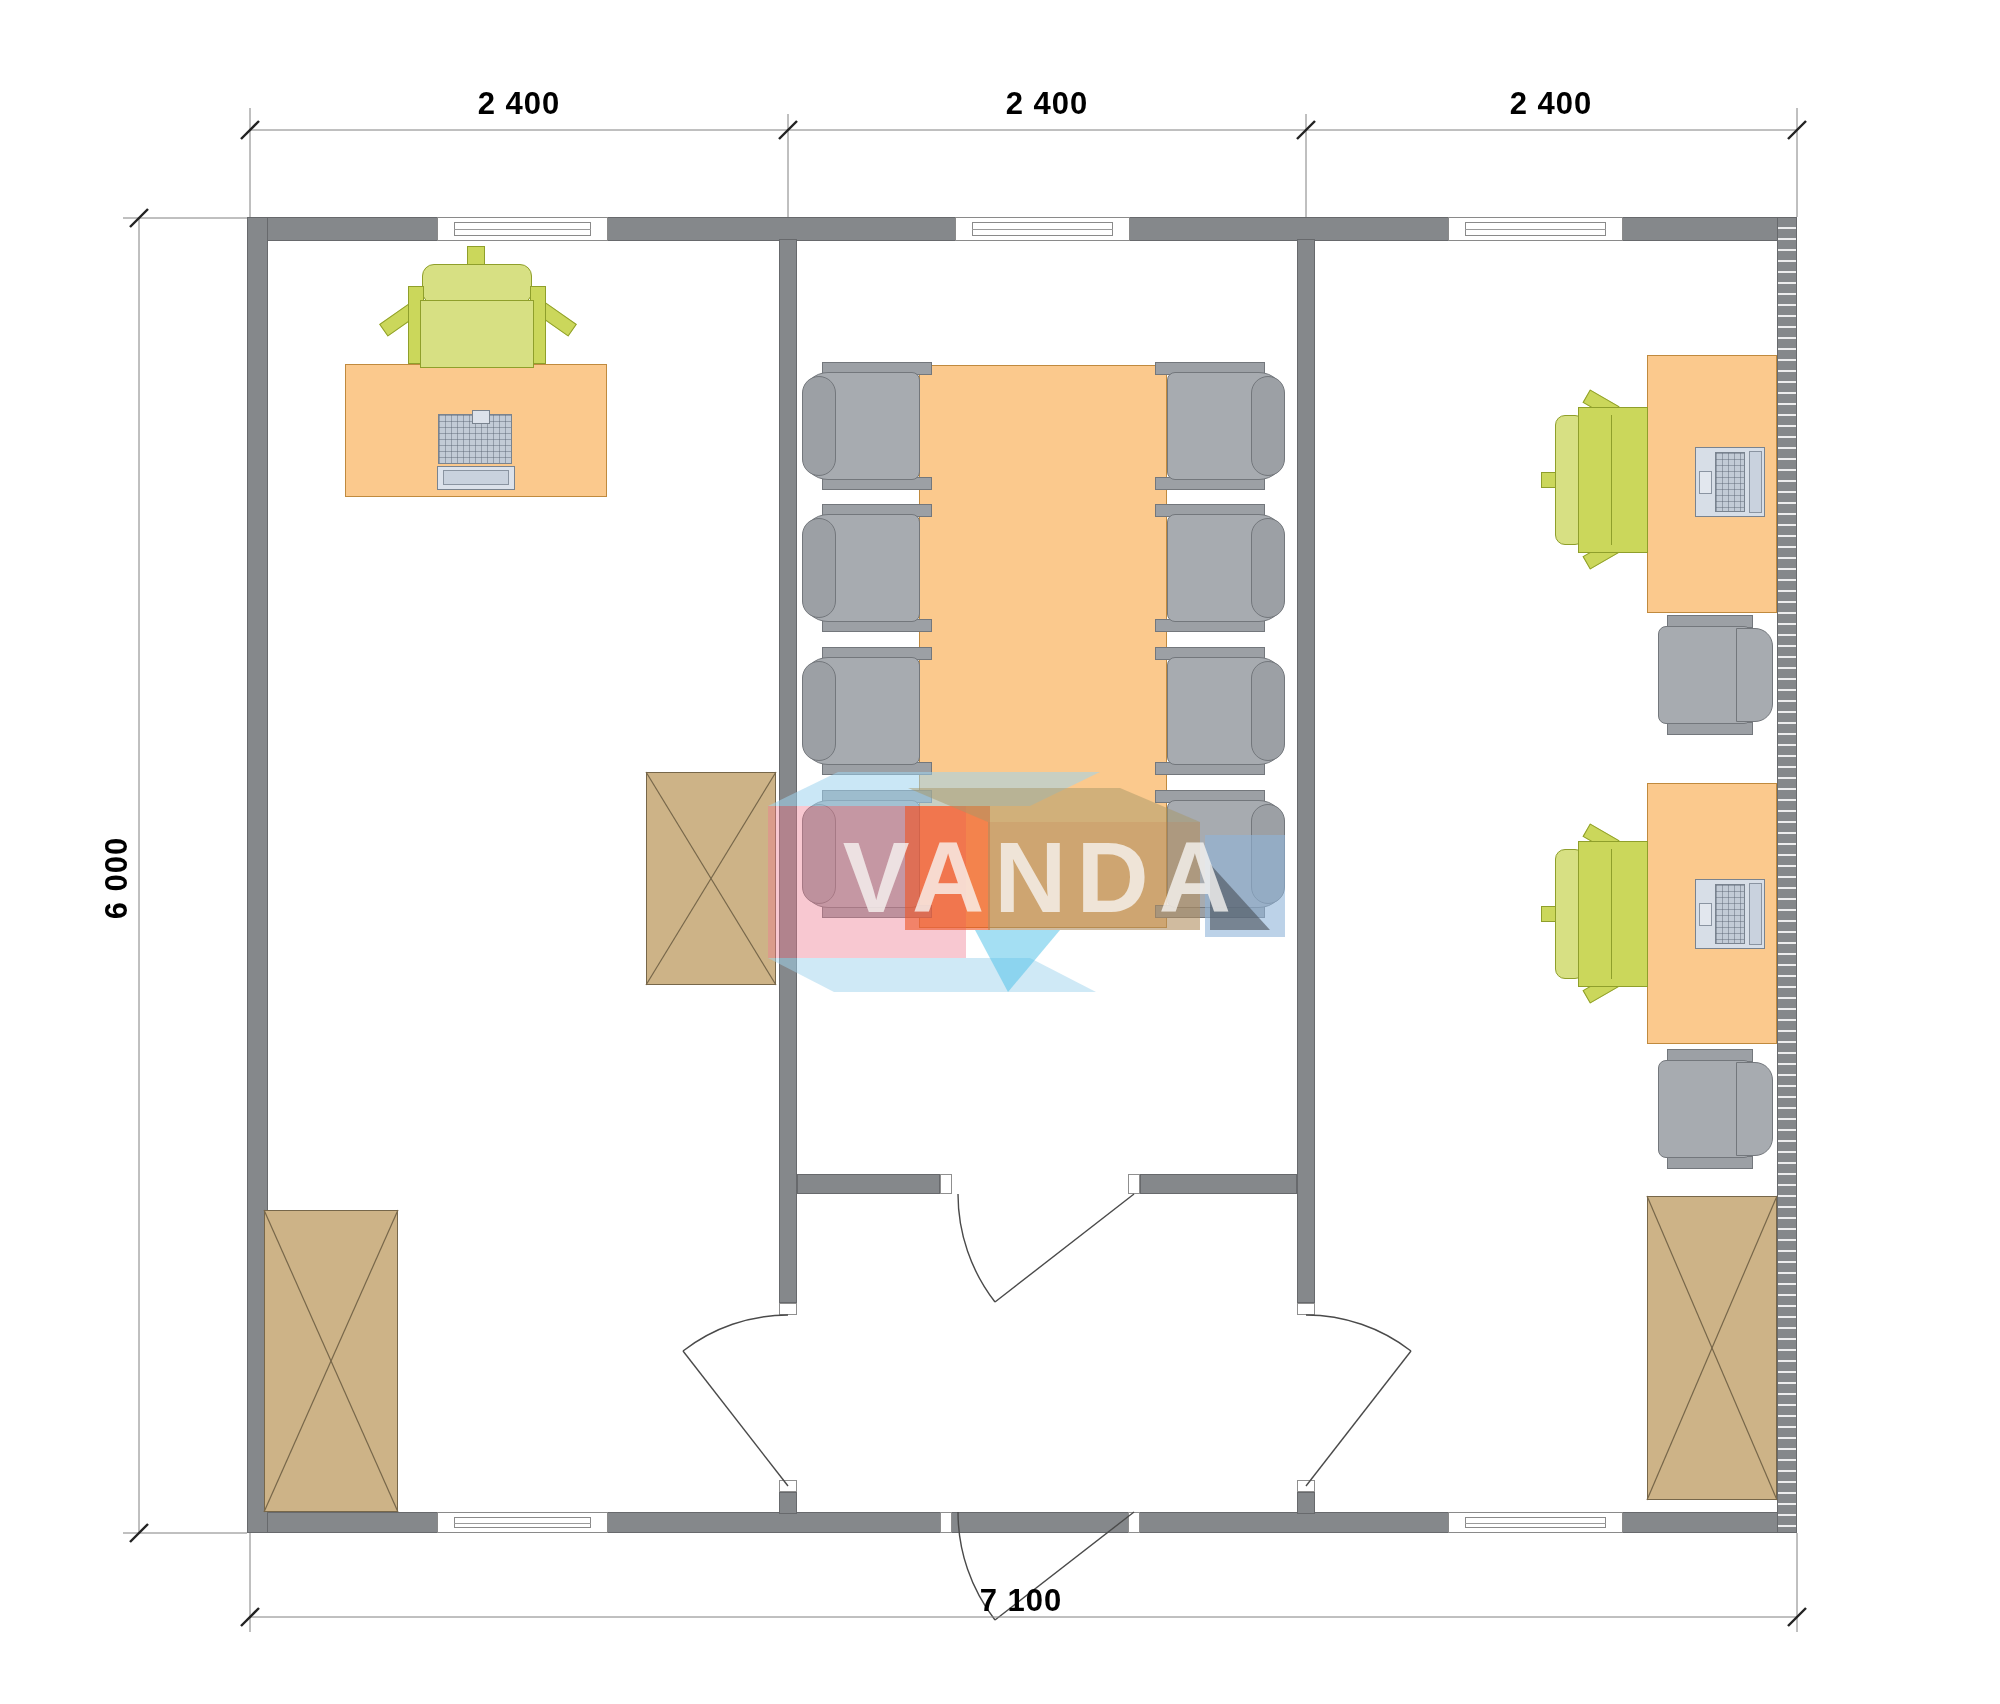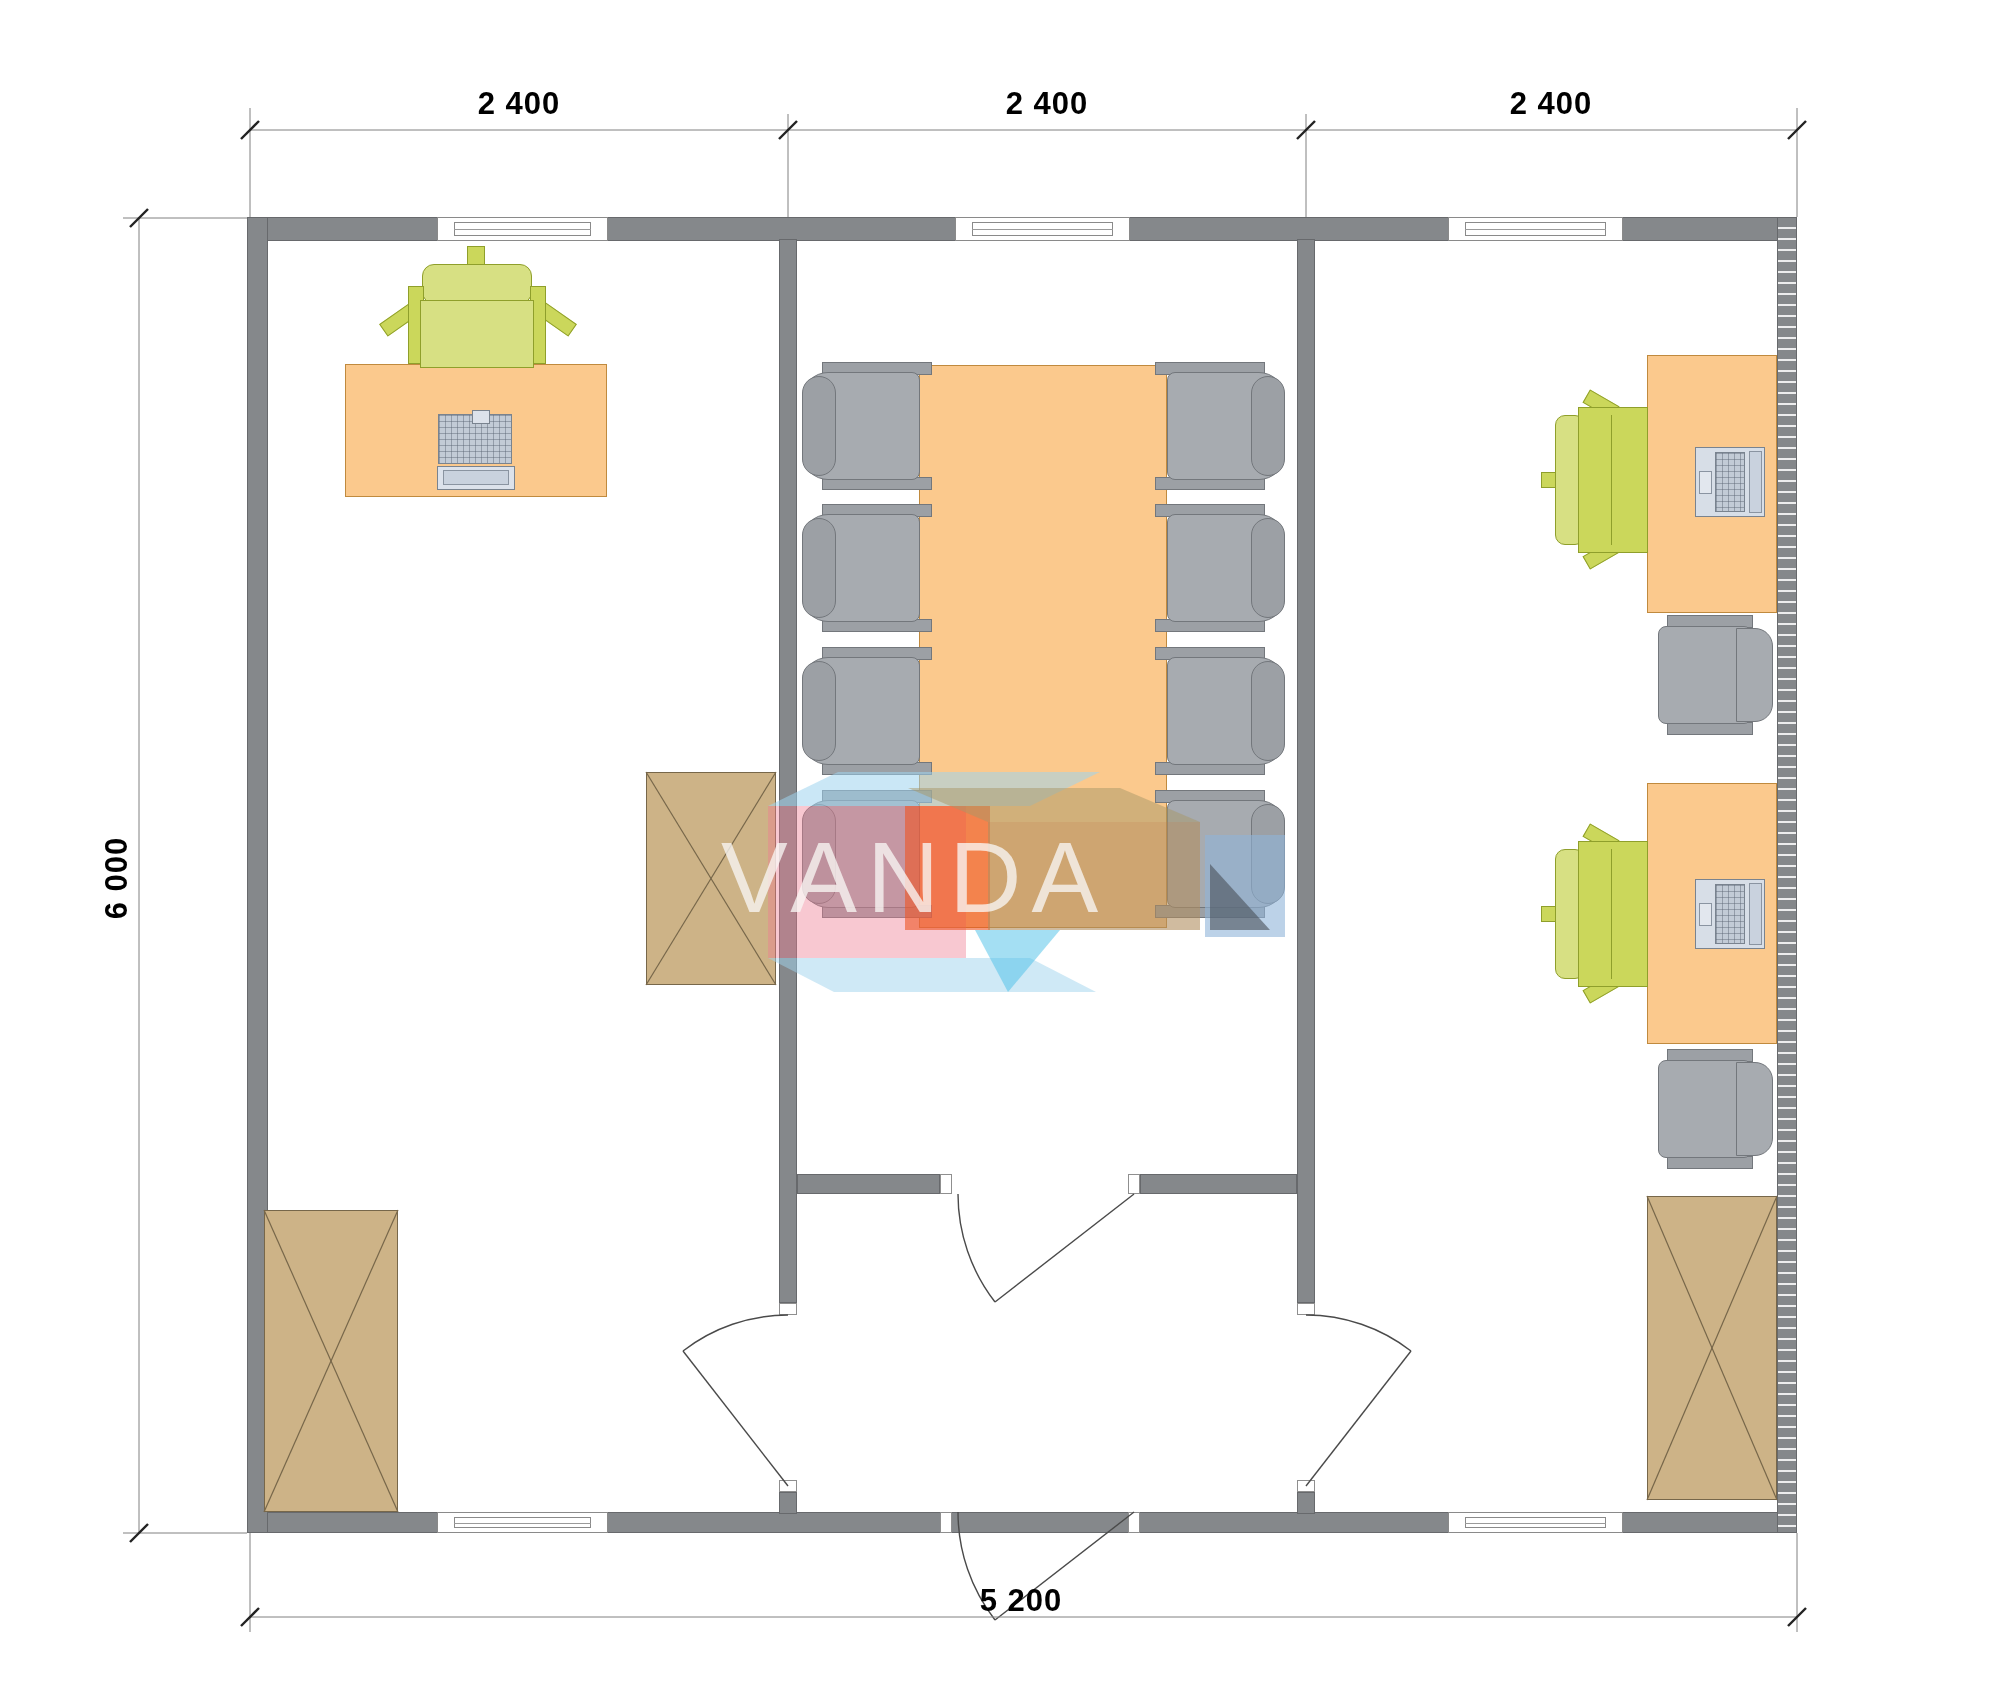--- a/index.html
+++ b/index.html
@@ -17,22 +17,22 @@
   .gc-bar{position:absolute;box-sizing:border-box;background:#9CA0A5;border:1px solid #73777C;}
   .gc-back{position:absolute;box-sizing:border-box;background:#9CA0A5;border:1px solid #73777C;}
   .grn{position:absolute;box-sizing:border-box;background:#CBD75B;border:1px solid #8F9F2B;}
   .grn-light{background:#D7E083;}
   .kbd{position:absolute;box-sizing:border-box;border:1px solid #79838F;background:#C2CBD6;
        background-image:repeating-linear-gradient(to right,rgba(90,100,115,.45) 0 1px,transparent 1px 6px),
                         repeating-linear-gradient(to bottom,rgba(90,100,115,.45) 0 1px,transparent 1px 6px);}
   .panel{position:absolute;box-sizing:border-box;background:#DCE2EB;border:1px solid #79838F;}
   .panel-in{position:absolute;box-sizing:border-box;background:#C9D2DE;border:1px solid #8A94A1;}
   .dim-label{position:absolute;color:#000;font-size:31px;font-weight:bold;letter-spacing:1px;text-align:center;}
-  .logo-text{position:absolute;color:rgba(248,246,243,0.78);font-size:100px;font-weight:normal;
-             letter-spacing:10px;line-height:100px;text-align:left;}
+  .logo-text{position:absolute;color:rgba(248,246,243,0.78);font-size:100px;font-weight:bold;
+             letter-spacing:10px;line-height:100px;text-align:right;}
   svg.overlay{position:absolute;left:0;top:0;}
 </style>
 </head>
 <body>
 
 <div id="canvas">
 
   <div class="wall" style="left:247px;top:217px;width:1550px;height:24px;"></div>
   <div class="wall" style="left:247px;top:1512px;width:1550px;height:21px;"></div>
   <div class="wall" style="left:247px;top:217px;width:21px;height:1316px;"></div>
@@ -236,15 +236,15 @@
       <polygon points="1210,864 1210,930 1270,930" fill="#4A5059" opacity="0.6"></polygon>
     </g>
   </svg>
 
   <div class="logo-text" style="left:721px;top:827px;width:520px;">VANDA</div>
 
   <div class="dim-label" style="left:439px;top:86px;width:160px;">2 400</div>
   <div class="dim-label" style="left:967px;top:86px;width:160px;">2 400</div>
   <div class="dim-label" style="left:1471px;top:86px;width:160px;">2 400</div>
   <div class="dim-label" style="left:37px;top:860px;width:160px;transform:rotate(-90deg);transform-origin:center;">6 000</div>
-  <div class="dim-label" style="left:941px;top:1583px;width:160px;">5 200</div>
+  <div class="dim-label" style="left:941px;top:1583px;width:160px;">7 100</div>
 
 </div>
 
 </body></html>

